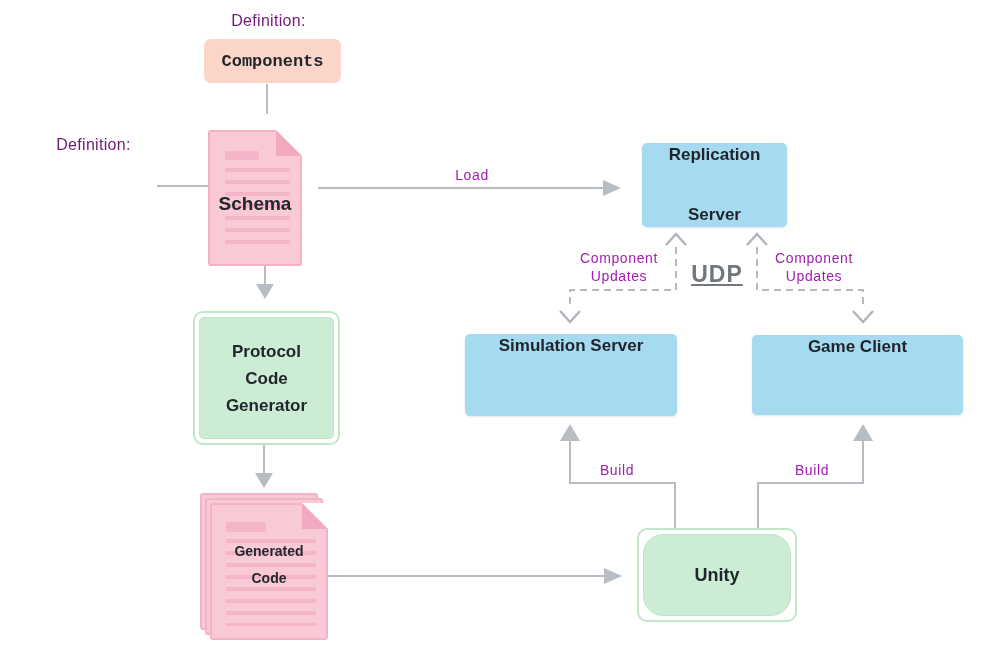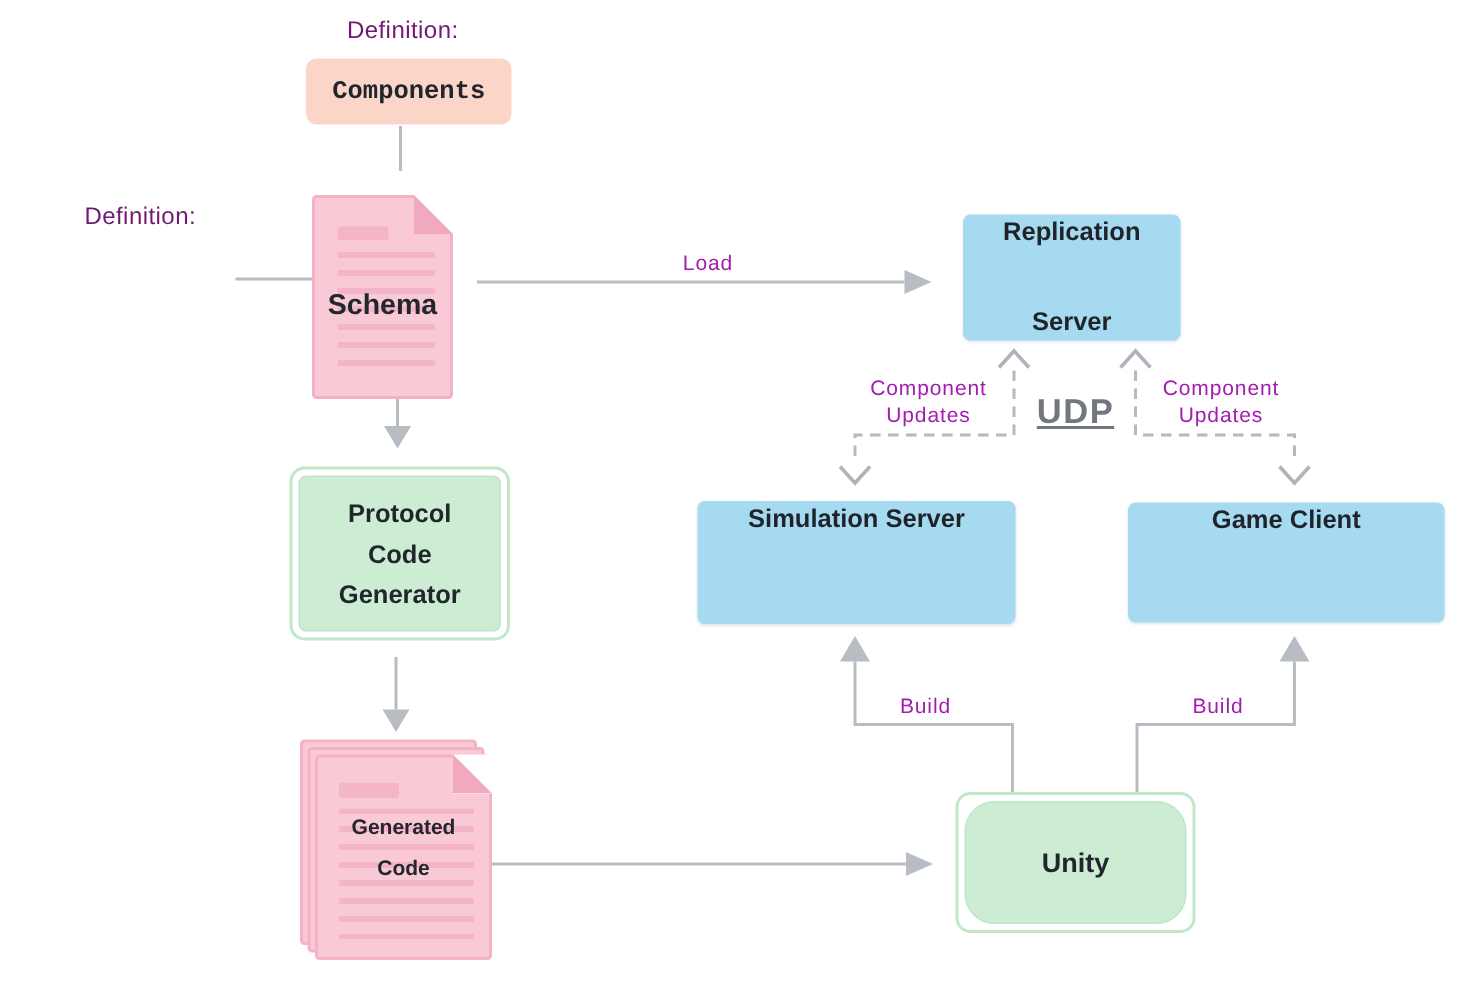--- a/index.html
+++ b/index.html
@@ -131,21 +131,21 @@
   </div>
   <div class="udp" style="left:682px;top:261px;width:70px;text-decoration:underline;">UDP</div>
   <div class="label-gray" style="left:764px;top:249px;width:100px;">
     <div>Component</div>
     <div>Updates</div>
   </div>
 
   <div class="box-blue" style="left:465px;top:334px;width:212px;height:82px;">Simulation Server</div>
   <div class="box-blue" style="left:752px;top:335px;width:211px;height:80px;">Game Client</div>
 
-  <div class="green-outer" style="left:193px;top:311px;width:147px;height:116px;">
+  <div class="green-outer" style="left:193px;top:311px;width:147px;height:134px;">
     <div class="green-inner">
       <span>Protocol</span>
       <span>Code</span>
       <span>Generator</span>
     </div>
   </div>
 
   <div class="label-gray" style="left:587px;top:461px;width:60px;">Build</div>
   <div class="label-gray" style="left:782px;top:461px;width:60px;">Build</div>
 

